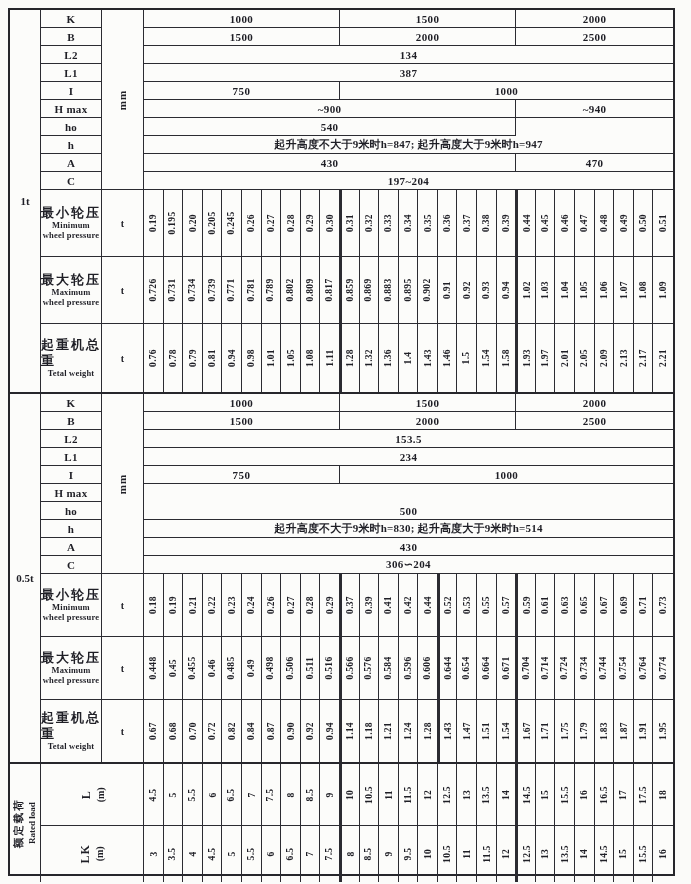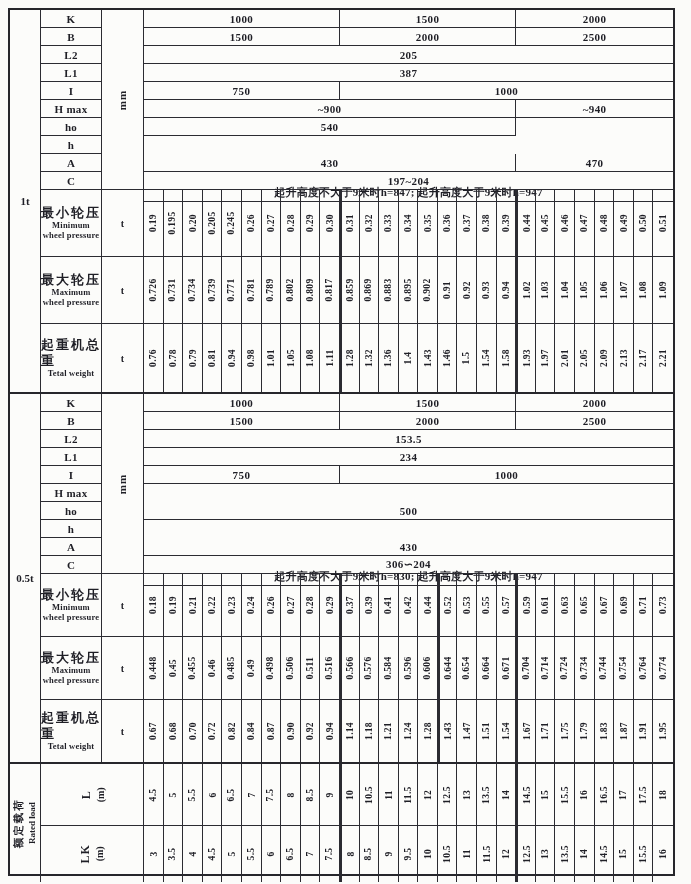--- a/index.html
+++ b/index.html
@@ -19,21 +19,21 @@
     border-right:1px solid #2b2b31;border-bottom:1px solid #2b2b31;
     font-weight:bold;overflow:visible;
   }
   .no-b{border-bottom:none;}
   .no-r{border-right:none;}
   .thick-l{border-left:2px solid #2b2b31;}
   .sec{position:absolute;left:0;width:663px;border-bottom:2px solid #26262b;box-sizing:content-box;}
   .sec-last{border-bottom:none;}
   .dim-label{font-size:11px;letter-spacing:.3px;}
   .dim-val{font-size:11px;letter-spacing:.4px;}
-  .h-note{font-size:11px;letter-spacing:.2px;margin-top:48px;}
+  .h-note{font-size:11px;letter-spacing:.2px;}
   .outer-label{font-size:11px;}
   .unit-t{font-size:10px;}
   .v{display:inline-block;transform:rotate(-90deg);white-space:nowrap;}
   .num-v{font-size:9.5px;letter-spacing:.3px;}
   .mm-v{font-size:11px;letter-spacing:1px;}
   .vlabel-zh{font-size:13px;letter-spacing:2px;line-height:1.25;}
   .vlabel-en{font-size:8.5px;line-height:1.15;text-align:center;letter-spacing:.2px;}
   .vlabel-wrap{display:flex;flex-direction:column;align-items:center;justify-content:center;width:100%;}
   .rot-wrap{display:flex;flex-direction:column;align-items:center;justify-content:center;transform:rotate(-90deg);white-space:nowrap;}
   .foot-main{font-size:12px;letter-spacing:1px;line-height:1.3;}
@@ -49,21 +49,21 @@
       <div class="cell no-b outer-label" style="left: 0px; top: 0px; width: 31px; height: 382px;">1t</div>
       <div class="cell dim-label" style="left: 31px; top: 0px; width: 61px; height: 18px;">K</div>
       <div class="cell dim-val" style="left: 134px; top: 0px; width: 195.926px; height: 18px;">1000</div>
       <div class="cell dim-val" style="left: 329.926px; top: 0px; width: 176.333px; height: 18px;">1500</div>
       <div class="cell dim-val no-r" style="left: 506.259px; top: 0px; width: 156.741px; height: 18px;">2000</div>
       <div class="cell dim-label" style="left: 31px; top: 18px; width: 61px; height: 18px;">B</div>
       <div class="cell dim-val" style="left: 134px; top: 18px; width: 195.926px; height: 18px;">1500</div>
       <div class="cell dim-val" style="left: 329.926px; top: 18px; width: 176.333px; height: 18px;">2000</div>
       <div class="cell dim-val no-r" style="left: 506.259px; top: 18px; width: 156.741px; height: 18px;">2500</div>
       <div class="cell dim-label" style="left: 31px; top: 36px; width: 61px; height: 18px;">L2</div>
-      <div class="cell dim-val no-r" style="left: 134px; top: 36px; width: 529px; height: 18px;">205</div>
+      <div class="cell dim-val no-r" style="left: 134px; top: 36px; width: 529px; height: 18px;">134</div>
       <div class="cell dim-label" style="left: 31px; top: 54px; width: 61px; height: 18px;">L1</div>
       <div class="cell dim-val no-r" style="left: 134px; top: 54px; width: 529px; height: 18px;">387</div>
       <div class="cell dim-label" style="left: 31px; top: 72px; width: 61px; height: 18px;">I</div>
       <div class="cell dim-val" style="left: 134px; top: 72px; width: 195.926px; height: 18px;">750</div>
       <div class="cell dim-val no-r" style="left: 329.926px; top: 72px; width: 333.074px; height: 18px;">1000</div>
       <div class="cell dim-label" style="left: 31px; top: 90px; width: 61px; height: 18px;">H max</div>
       <div class="cell dim-val" style="left: 134px; top: 90px; width: 372.259px; height: 18px;">~900</div>
       <div class="cell dim-val no-r" style="left: 506.259px; top: 90px; width: 156.741px; height: 18px;">~940</div>
       <div class="cell dim-label" style="left: 31px; top: 108px; width: 61px; height: 18px;">ho</div>
       <div class="cell dim-val" style="left: 134px; top: 108px; width: 372.259px; height: 18px;">540</div>
@@ -356,21 +356,21 @@
       <div class="cell dim-val no-r" style="left: 134px; top: 36px; width: 529px; height: 18px;">153.5</div>
       <div class="cell dim-label" style="left: 31px; top: 54px; width: 61px; height: 18px;">L1</div>
       <div class="cell dim-val no-r" style="left: 134px; top: 54px; width: 529px; height: 18px;">234</div>
       <div class="cell dim-label" style="left: 31px; top: 72px; width: 61px; height: 18px;">I</div>
       <div class="cell dim-val" style="left: 134px; top: 72px; width: 195.926px; height: 18px;">750</div>
       <div class="cell dim-val no-r" style="left: 329.926px; top: 72px; width: 333.074px; height: 18px;">1000</div>
       <div class="cell dim-label" style="left: 31px; top: 90px; width: 61px; height: 18px;">H max</div>
       <div class="cell dim-label" style="left: 31px; top: 108px; width: 61px; height: 18px;">ho</div>
       <div class="cell dim-val no-r" style="left: 134px; top: 108px; width: 529px; height: 18px;">500</div>
       <div class="cell dim-label" style="left: 31px; top: 126px; width: 61px; height: 18px;">h</div>
-      <div class="cell h-note no-r" style="left: 134px; top: 126px; width: 529px; height: 18px;">起升高度不大于9米时h=830; 起升高度大于9米时h=947</div>
+      <div class="cell h-note no-r" style="left: 134px; top: 126px; width: 529px; height: 18px;">起升高度不大于9米时h=830; 起升高度大于9米时h=514</div>
       <div class="cell dim-label" style="left: 31px; top: 144px; width: 61px; height: 18px;">A</div>
       <div class="cell dim-val no-r" style="left: 134px; top: 144px; width: 529px; height: 18px;">430</div>
       <div class="cell dim-label" style="left: 31px; top: 162px; width: 61px; height: 18px;">C</div>
       <div class="cell dim-val no-r" style="left: 134px; top: 162px; width: 529px; height: 18px;">306∽204</div>
       <div class="cell" style="left: 92px; top: 0px; width: 42px; height: 180px;">
         <div class="v mm-v" style="position: static;">mm</div>
       </div>
       <div class="cell" style="left: 31px; top: 180px; width: 61px; height: 63px;">
         <div class="vlabel-wrap" style="position: static;">
           <div class="vlabel-zh" style="position: static;">最小轮压</div>

